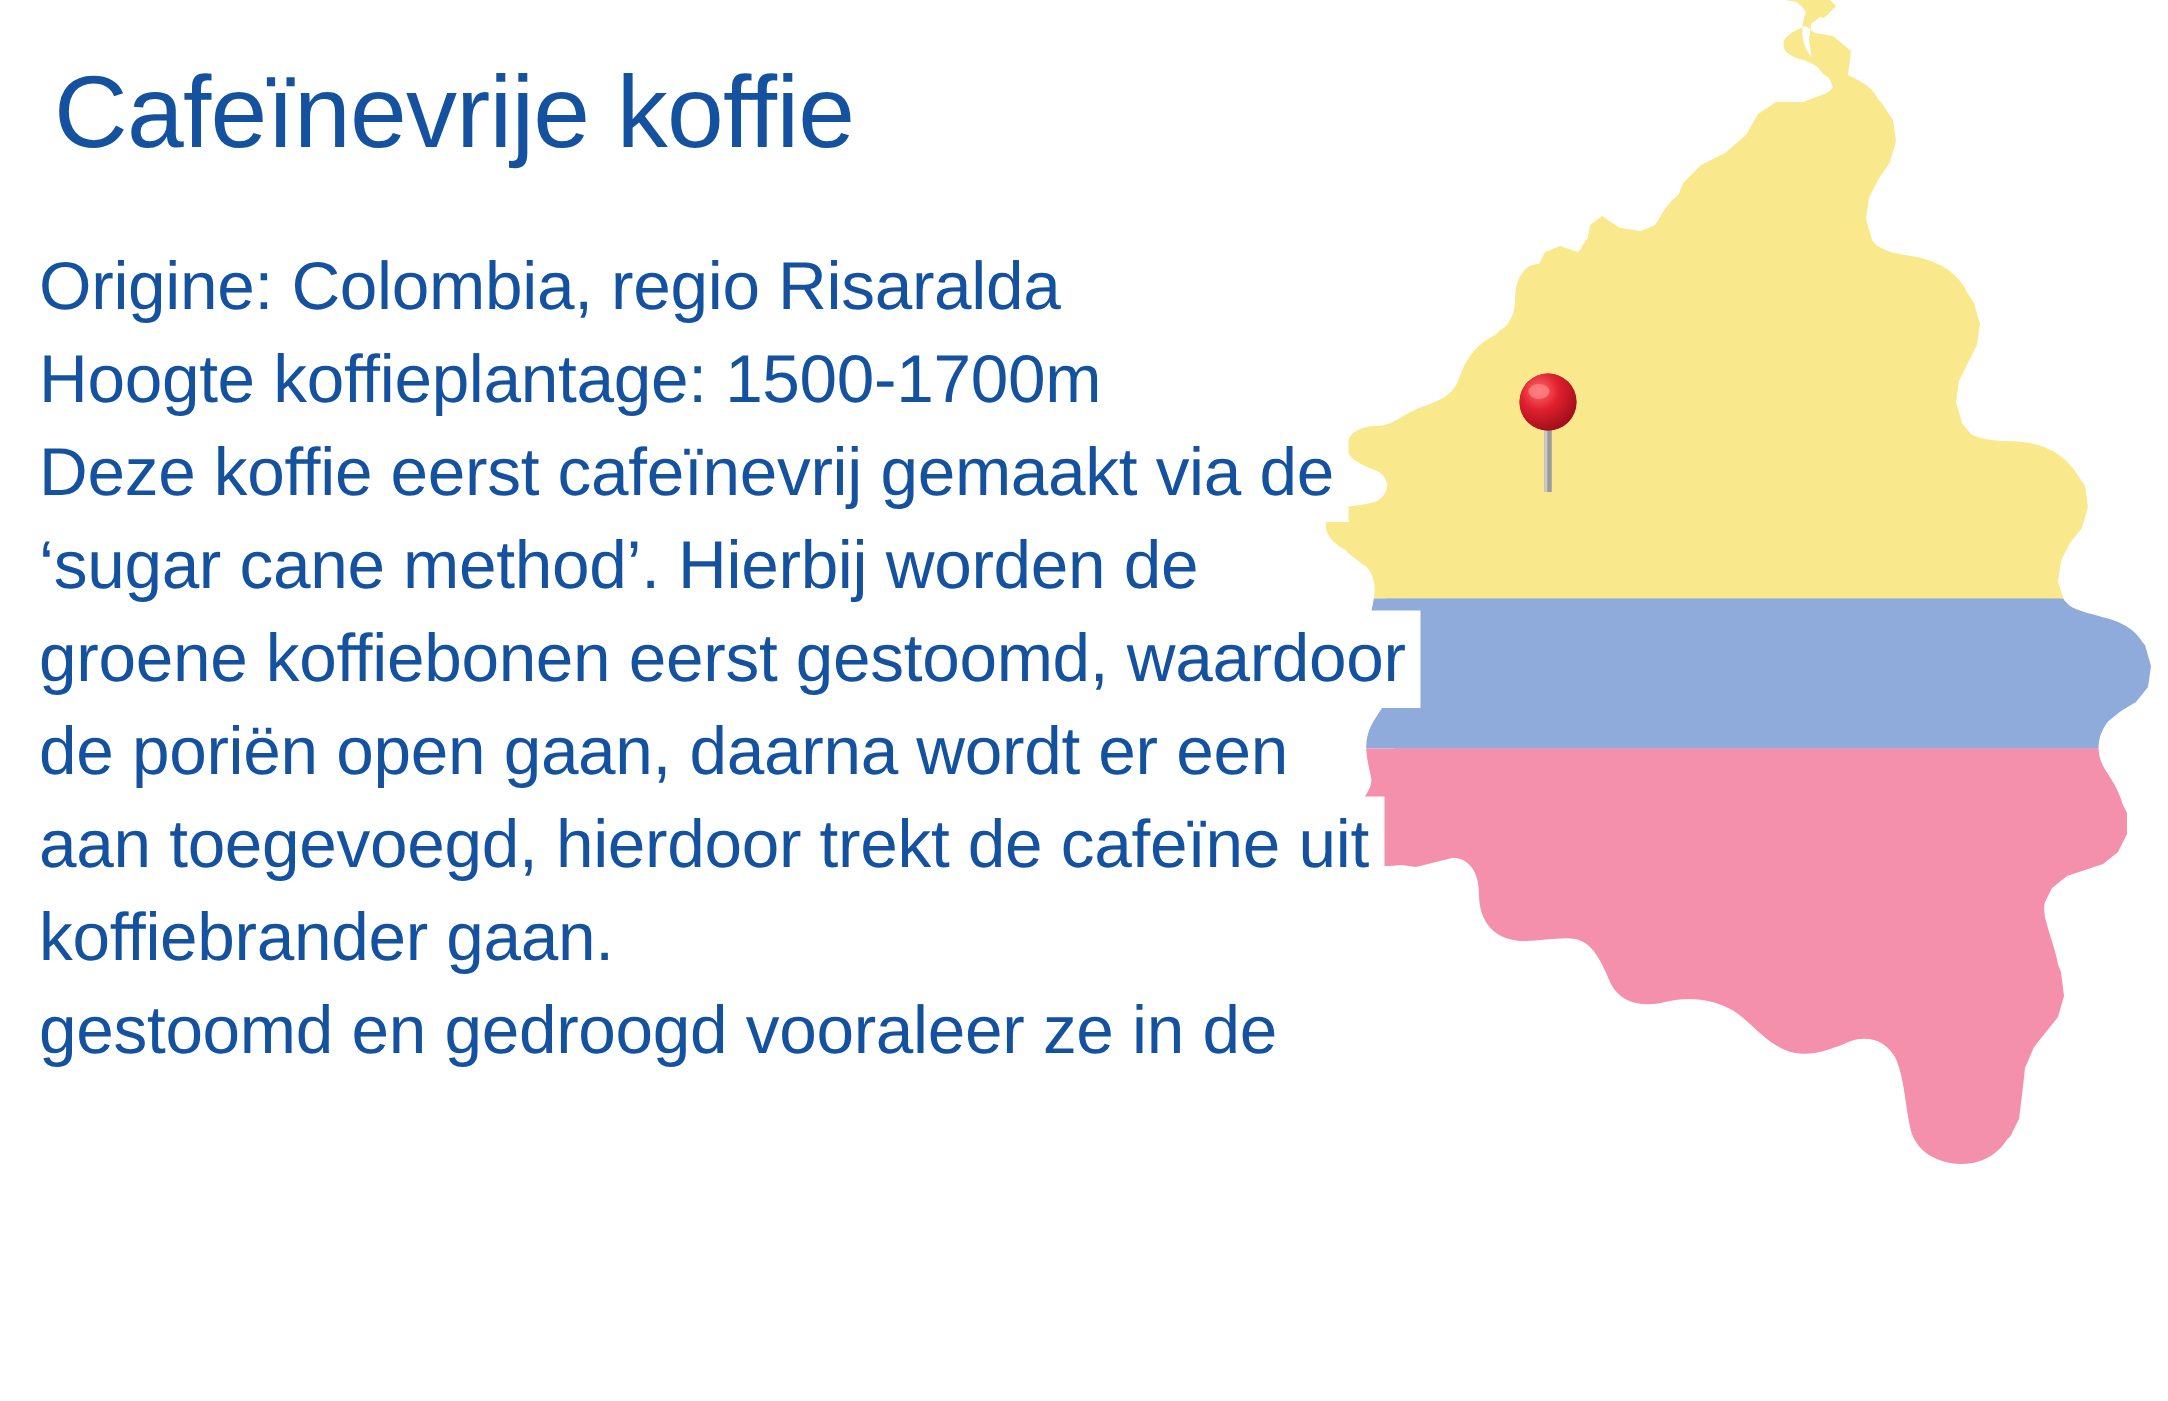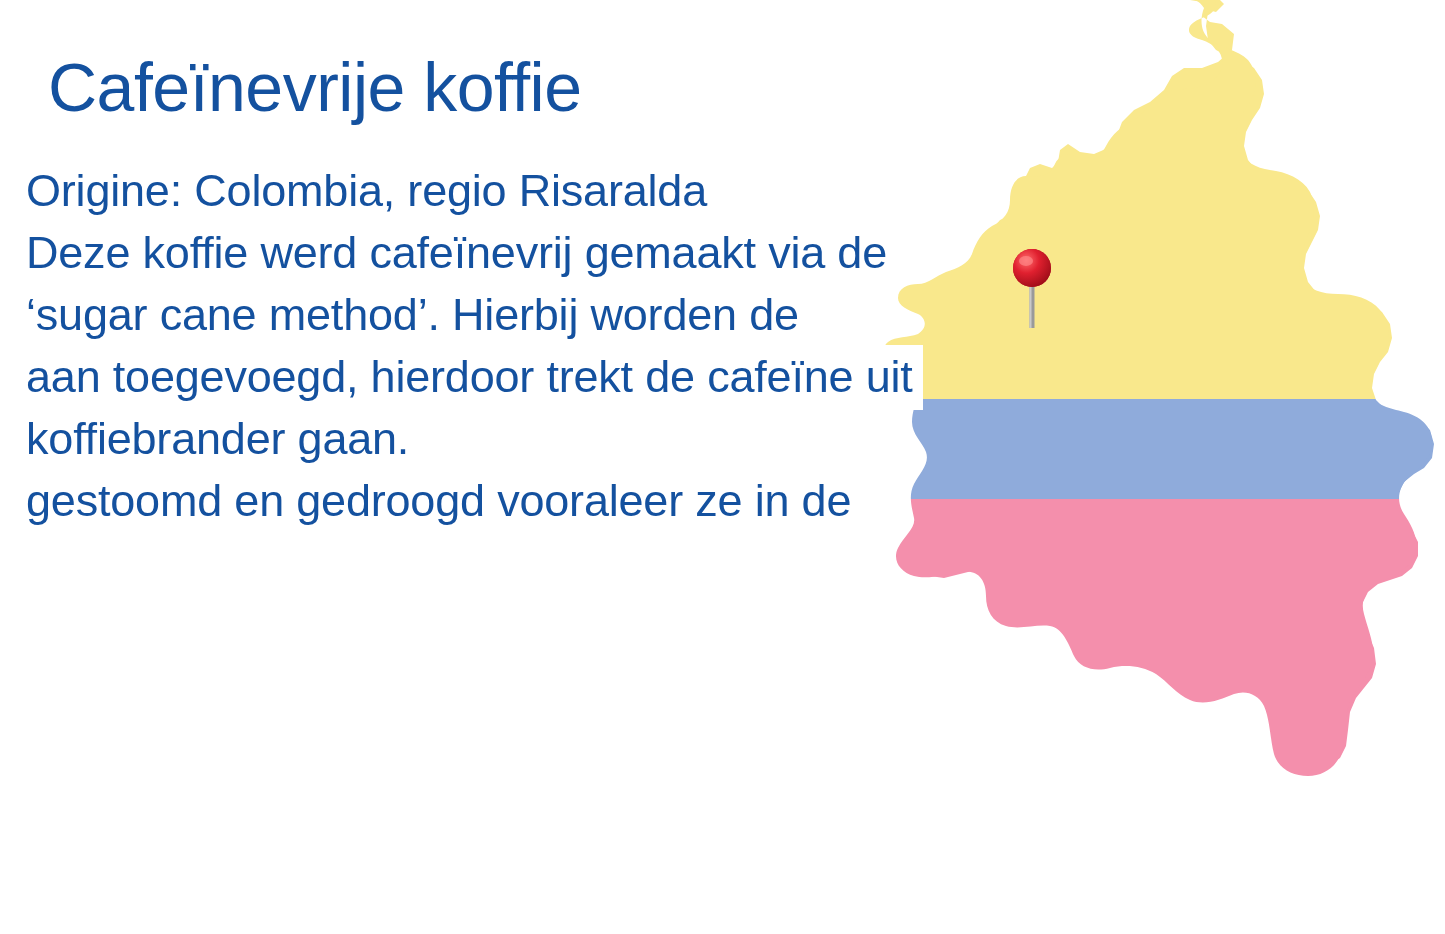--- a/index.html
+++ b/index.html
@@ -37,21 +37,21 @@
     left: 0;
     top: 0;
     z-index: 2;
     padding: 0;
   }
 
   #page-title {
     position: absolute;
     left: 26px;
     top: 30px;
-    margin: 16px;
+    margin: 4px;
     font-size: 68px;
     line-height: 78px;
     font-weight: 400;
     letter-spacing: -0.5px;
     color: #14519F;
     white-space: nowrap;
     background: #ffffff;
     padding: 2px 12px 6px 6px;
     box-decoration-break: clone;
   }
@@ -272,21 +272,24 @@
       </defs>
     </svg>
   </div>
 
   <div id="text-column">
 
     <h1 id="page-title">Cafeïnevrije koffie</h1>
 
     <div id="body-lines">
       <div class="body-line"><span class="txt">Origine: Colombia, regio Risaralda</span></div>
-      <div class="body-line"><span class="txt">Deze koffie werd cafeïnevrij gemaakt via de</span></div>
+      <div class="body-line"><span class="txt">Hoogte koffieplantage: 1500-1700m</span></div>
+      <div class="body-line"><span class="txt">Deze koffie eerst cafeïnevrij gemaakt via de</span></div>
       <div class="body-line"><span class="txt">‘sugar cane method’. Hierbij worden de</span></div>
+      <div class="body-line"><span class="txt">groene koffiebonen eerst gestoomd, waardoor</span></div>
+      <div class="body-line"><span class="txt">de poriën open gaan, daarna wordt er een</span></div>
       <div class="body-line"><span class="txt">aan toegevoegd, hierdoor trekt de cafeïne uit</span></div>
       <div class="body-line"><span class="txt">koffiebrander gaan.</span></div>
       <div class="body-line"><span class="txt">gestoomd en gedroogd vooraleer ze in de</span></div>
     </div>
 
   </div>
 </div>
 
 </body></html>

